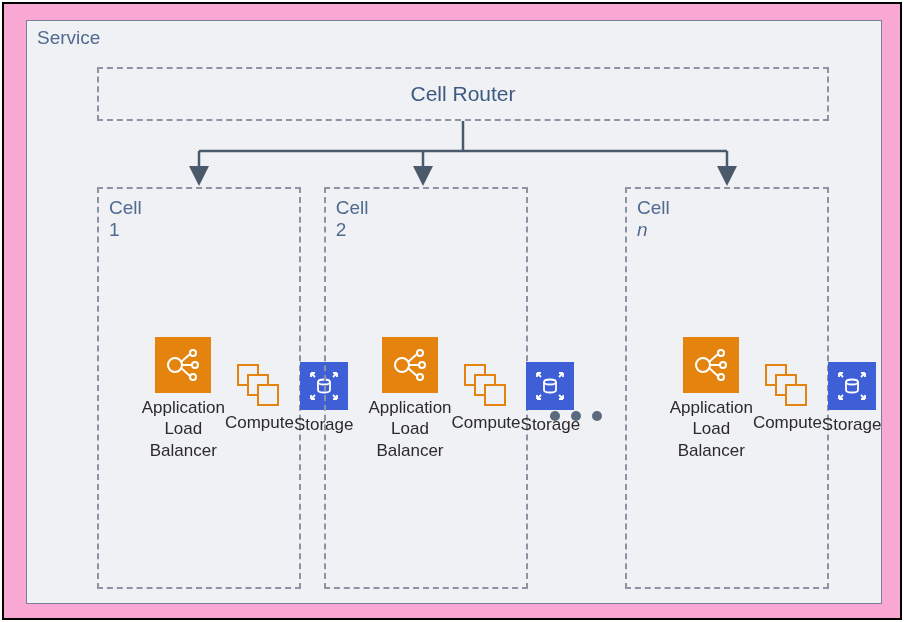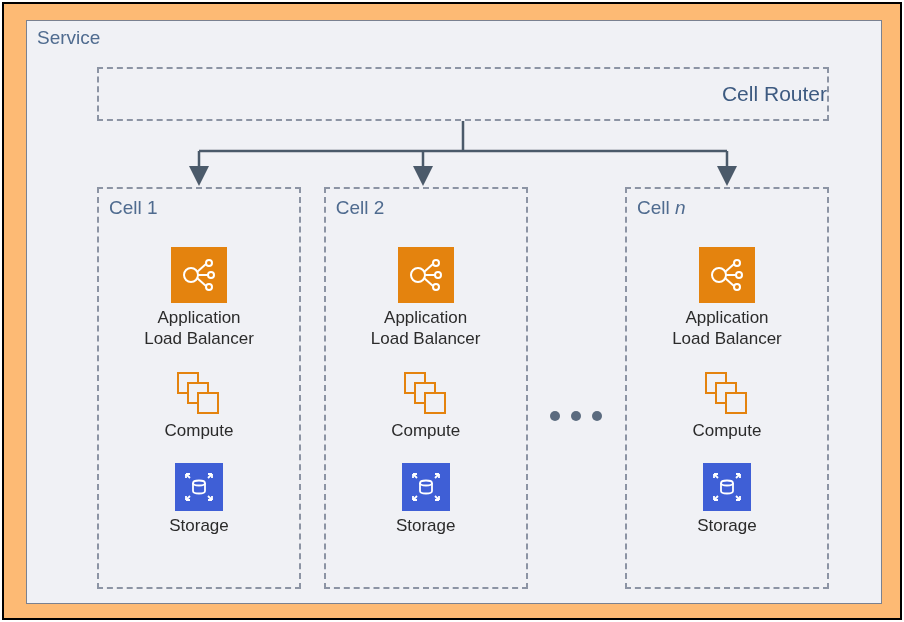--- a/index.html
+++ b/index.html
@@ -8,21 +8,21 @@
     background: #fff;
     width: 904px;
     height: 622px;
     position: relative;
   }
   .frame {
     position: absolute;
     left: 2px; top: 2px;
     width: 900px; height: 618px;
     border: 2px solid #000;
-    background: #fdba74;
+    background: #f9a8d4;
   }
   .service-box {
     position: absolute;
     left: 22px; top: 16px;
     width: 856px; height: 584px;
     background: #f0f1f5;
     border: 1px solid #7a8190;
   }
   .service-label {
     position: absolute;
@@ -30,40 +30,40 @@
     color: #4f6b8f;
     font-size: 19px;
   }
   .router-box {
     position: absolute;
     left: 70px; top: 46px;
     width: 732px; height: 54px;
     border: 2px dashed #8c94a4;
     display: flex;
     align-items: center;
-    justify-content: flex-end;
+    justify-content: center;
   }
   .router-label {
     color: #3d5a80;
     font-size: 21px;
   }
   .cells-row {
     position: absolute;
     left: 70px; top: 166px;
     width: 732px; height: 408px;
     display: flex;
     justify-content: space-between;
     align-items: flex-start;
   }
   .cell-box {
     width: 204px; height: 402px;
     border: 2px dashed #8c94a4;
     position: relative;
     display: flex;
-    flex-direction: column;
+    flex-direction: row;
     align-items: center;
   }
   .cell-label {
     align-self: flex-start;
     margin: 8px 0 6px 10px;
     color: #4f6b8f;
     font-size: 19px;
   }
   .cell-label .em { font-style: italic; }
   .ellipsis {

